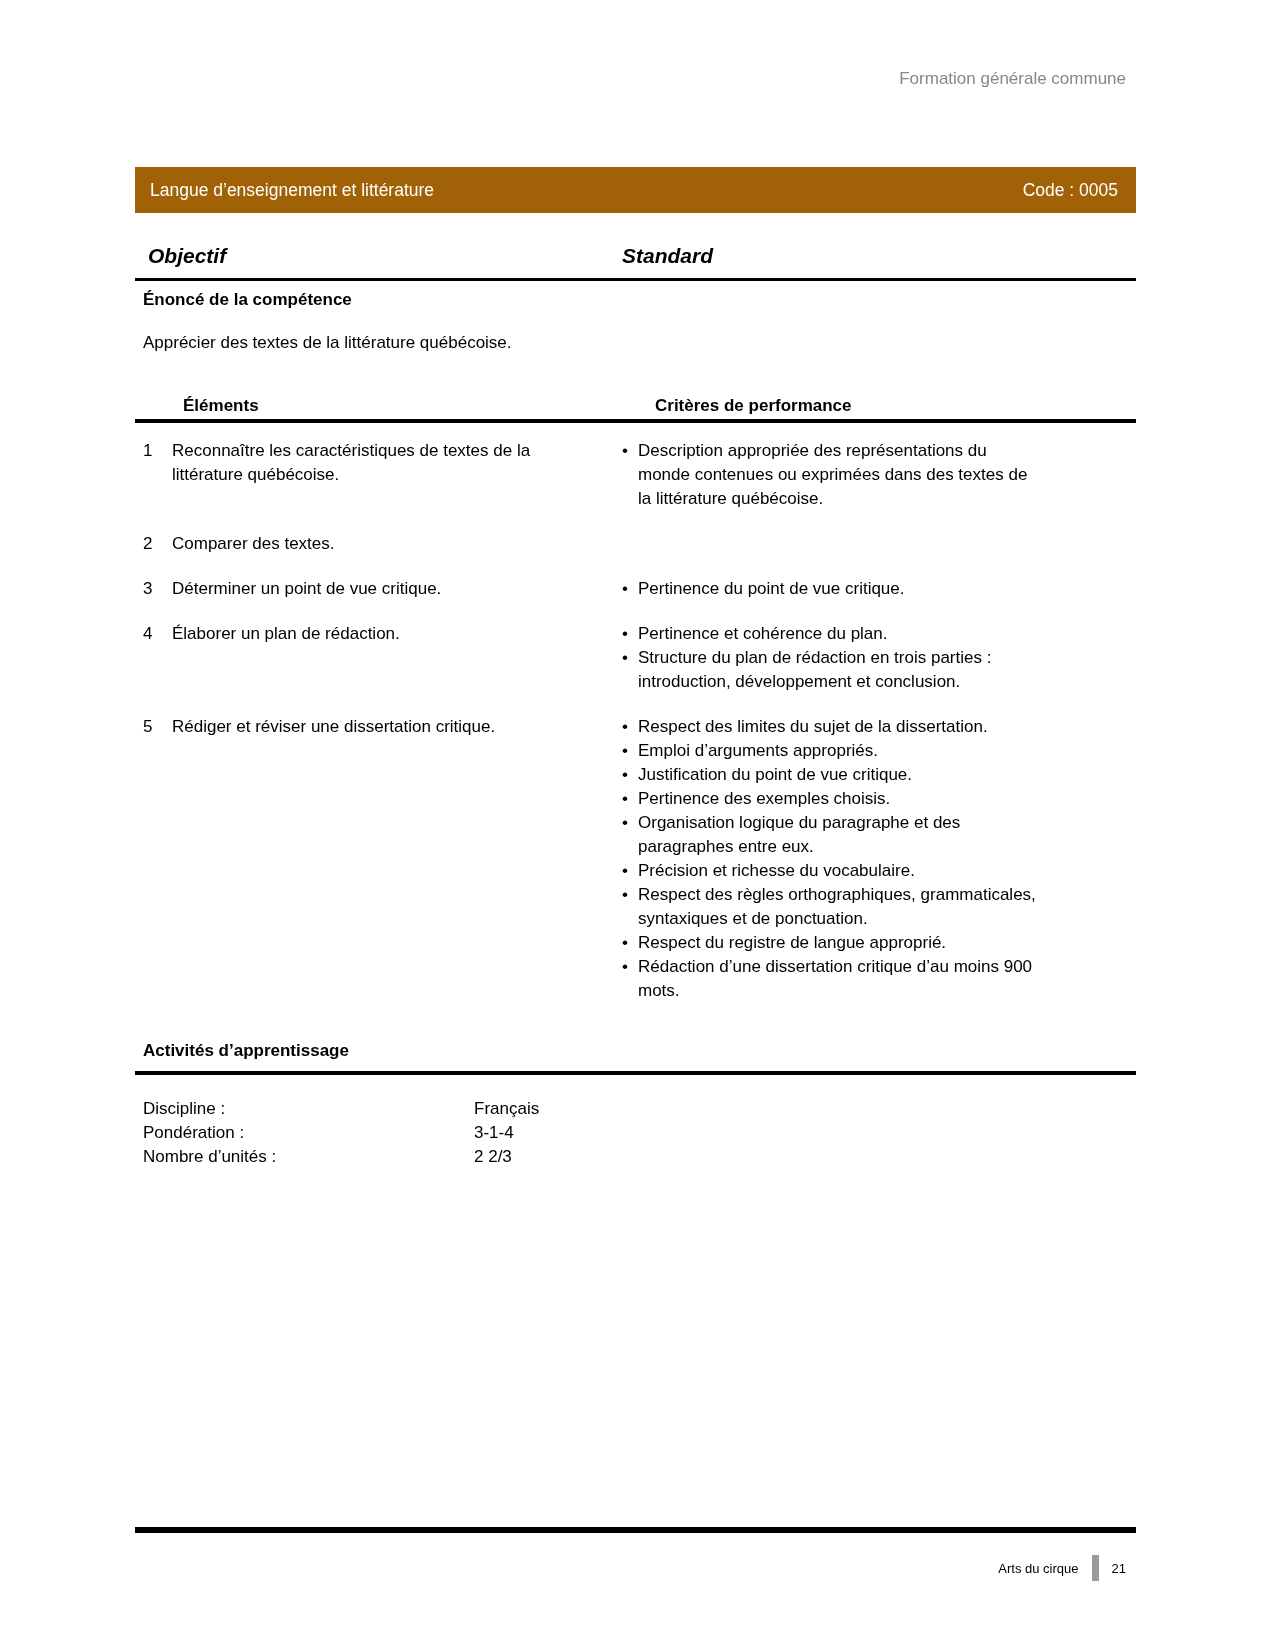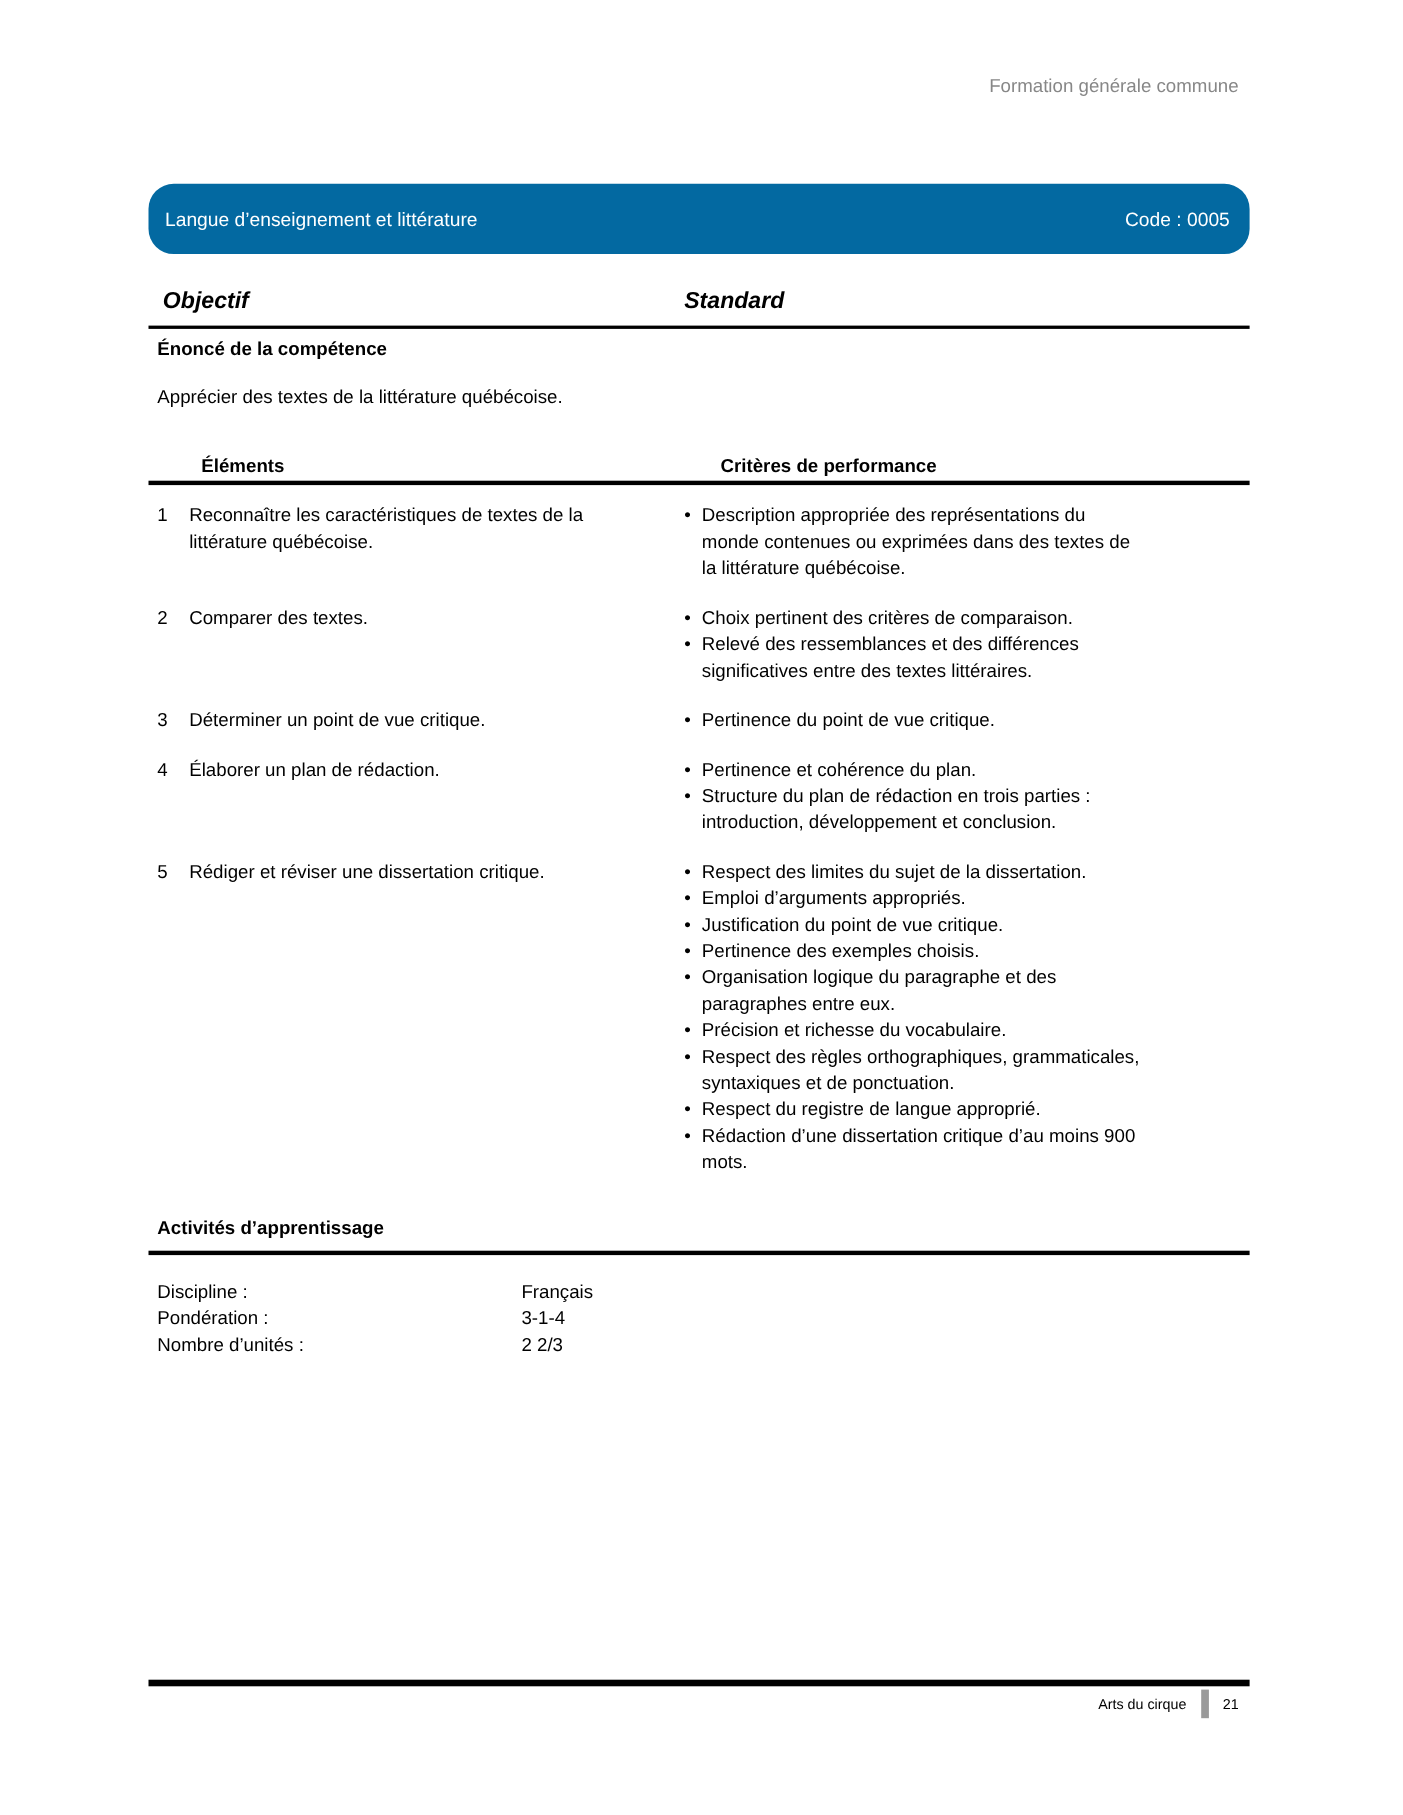--- a/index.html
+++ b/index.html
@@ -18,29 +18,28 @@
   .header-note {
     margin-top:68px;
     text-align:right;
     padding-right:10px;
     color:#878787;
     font-size:17px;
     line-height:22px;
   }
   .title-bar {
     margin-top:77px;
-    height:64px;
-    background:#0369a1;
+    height:46px;
+    background:#a16207;
     color:#fff;
     display:flex;
     align-items:center;
     justify-content:space-between;
     padding:0 18px 0 15px;
     font-size:17.5px;
-    border-radius:23px;
   }
   .obj-std {
     position:relative;
     margin-top:31px;
     height:26px;
     font-size:21px;
     font-weight:bold;
     font-style:italic;
   }
   .obj-std .objectif { position:absolute; left:13px; top:0; }
@@ -108,21 +107,21 @@
     line-height:24px;
   }
   .field-row { display:grid; grid-template-columns:285px auto;gap:46px; }
   .footer {
     position:absolute;
     left:135px; top:1527px;
     width:1001px;
   }
   .footer-rule { height:6px; background:#000; }
   .footer-line {
-    margin-top:3px;
+    margin-top:22px;
     display:flex;
     justify-content:flex-end;
     align-items:center;
     gap:13px;
     padding-right:10px;
     font-size:13px;
   }
   .footer-divider { width:7px; height:26px; background:#9a9a9a; }
 </style>
 </head>
@@ -163,26 +162,20 @@
         <ul class="crit">
           <li>Description appropriée des représentations du monde contenues ou exprimées dans des textes de la littérature québécoise.</li>
         </ul>
       </div>
     </div>
 
     <div class="t-row">
       <div class="cell-left">
         <span class="num">2</span>
         <span class="el-text">Comparer des textes.</span>
-      </div>
-      <div class="cell-right">
-        <ul class="crit">
-          <li>Choix pertinent des critères de comparaison.</li>
-          <li>Relevé des ressemblances et des différences significatives entre des textes littéraires.</li>
-        </ul>
       </div>
     </div>
 
     <div class="t-row">
       <div class="cell-left">
         <span class="num">3</span>
         <span class="el-text">Déterminer un point de vue critique.</span>
       </div>
       <div class="cell-right">
         <ul class="crit">

